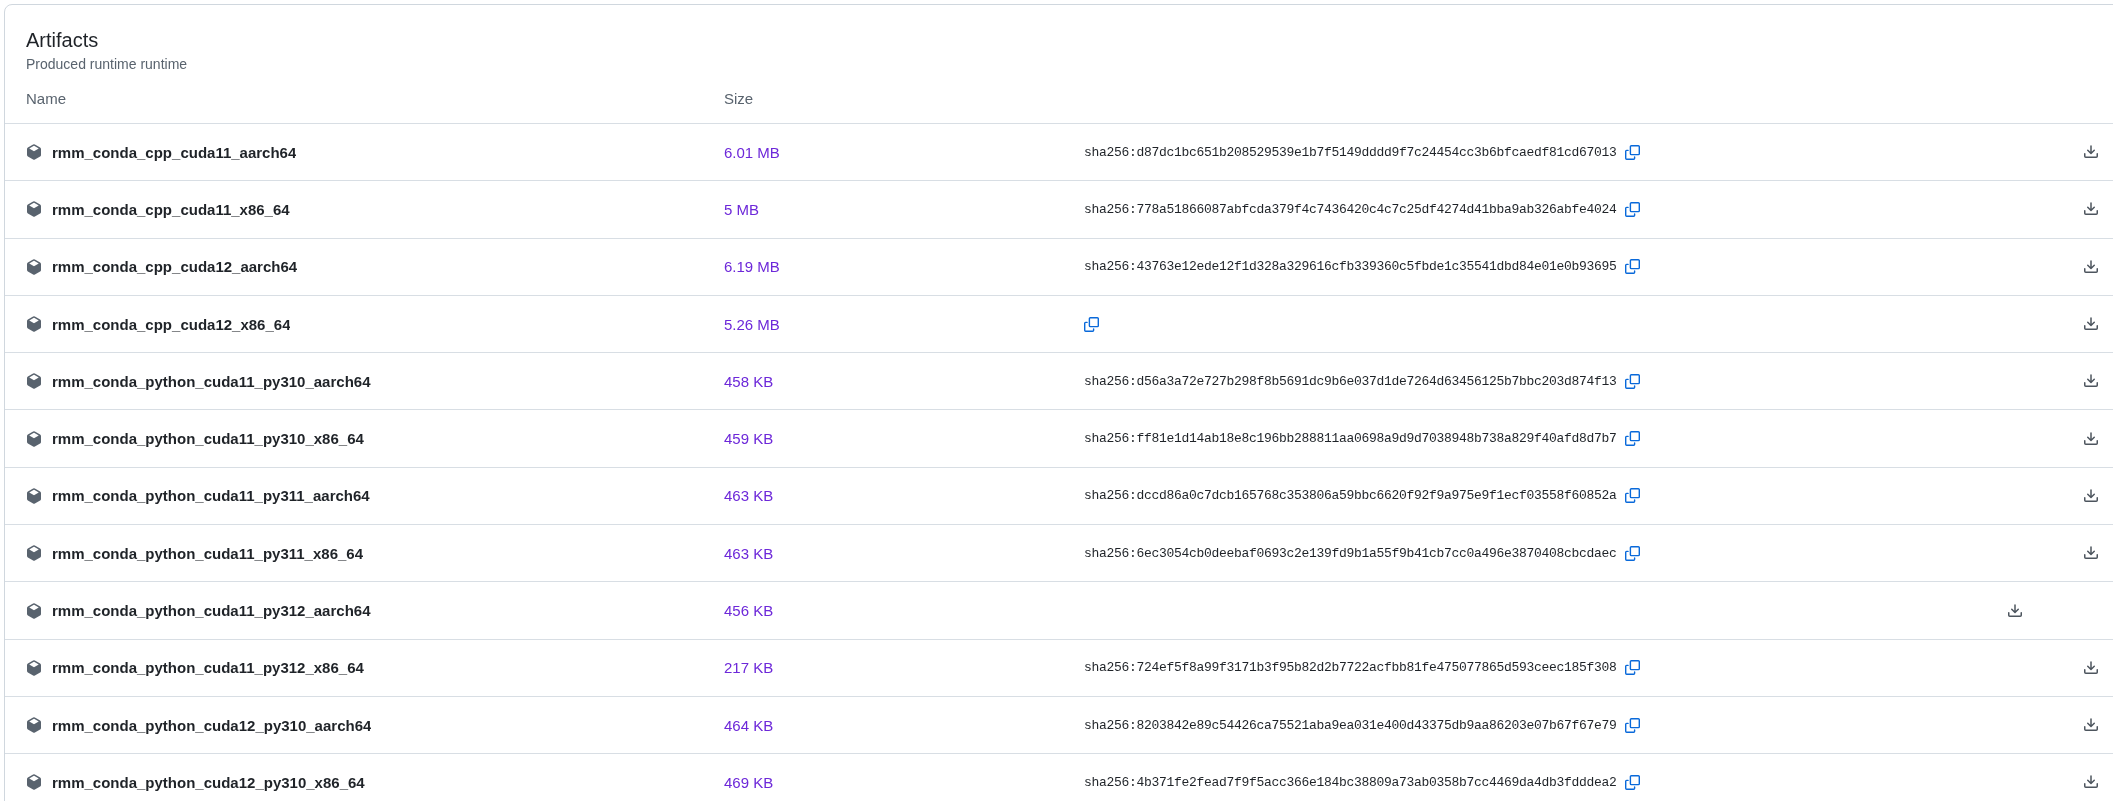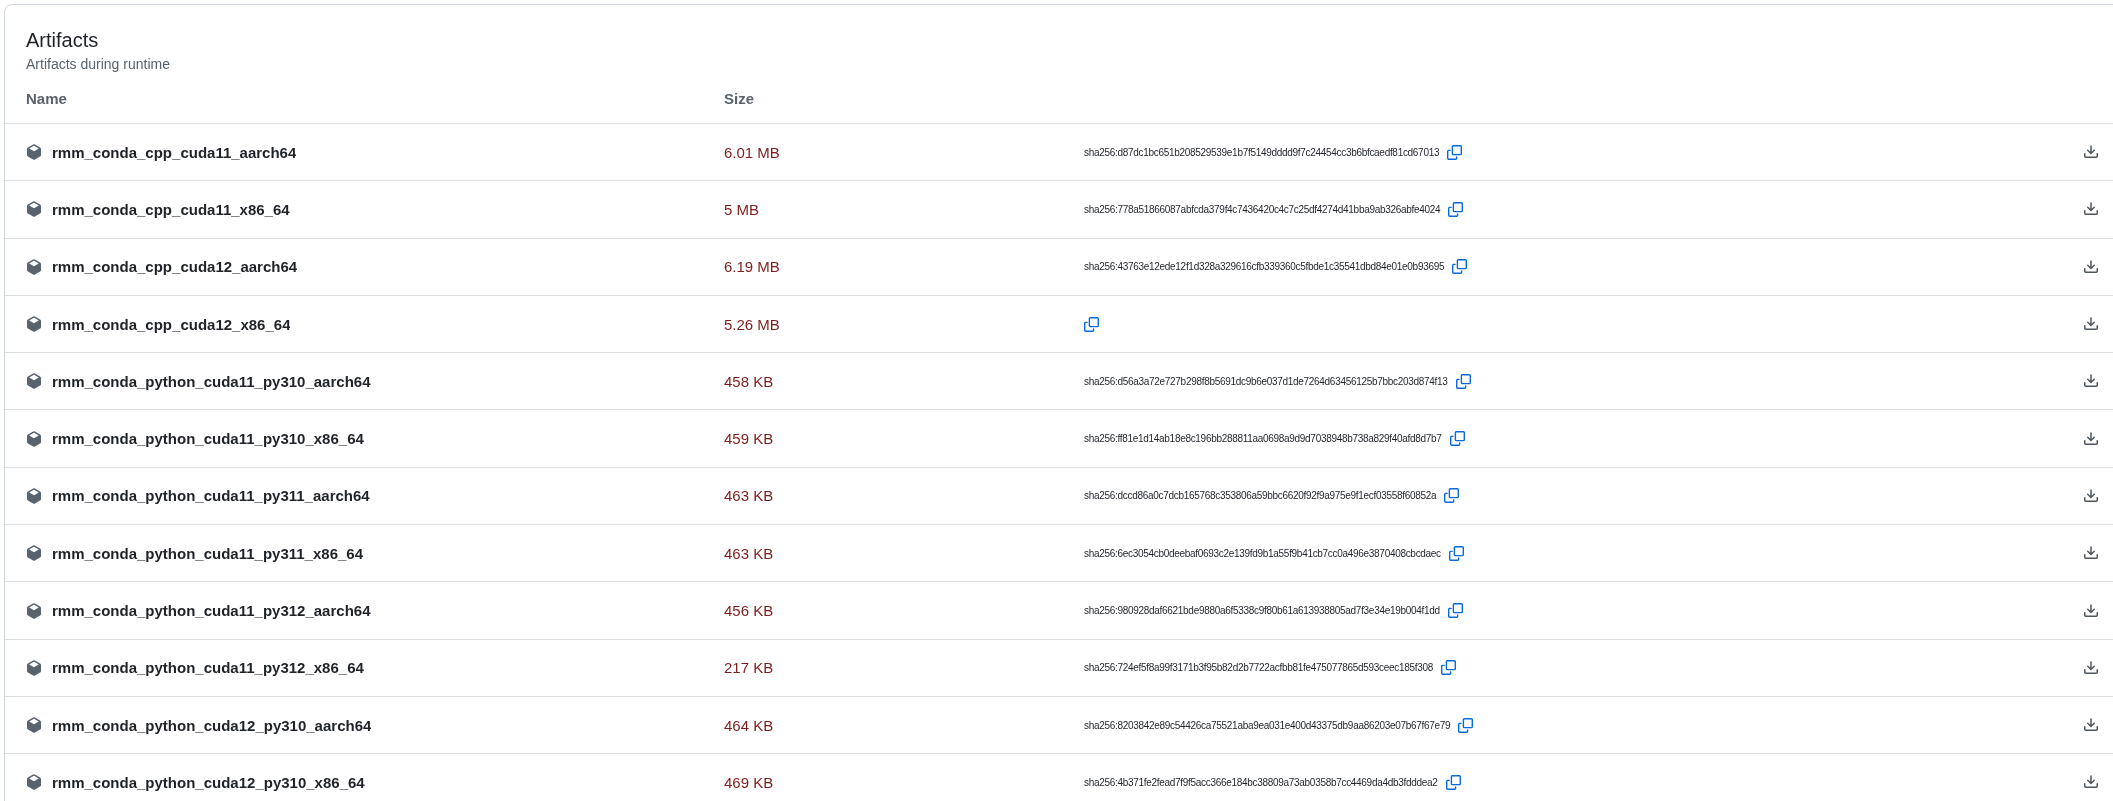--- a/index.html
+++ b/index.html
@@ -28,57 +28,57 @@
     display: grid;
     grid-template-columns: 698px 360px minmax(0,1fr) 76px;
     align-items: center;
     padding-left: 21px; padding-right: 21px;
   }
   .thead {
     height: 50px;
     border-bottom: 1px solid #d8dee4;
   }
   .th {
-    font-size: 15px; color: #59636e; font-weight: 700;
+    font-size: 15px; color: #59636e; font-weight: 400;
   }
   .row {
     height: 57.3px;
     border-bottom: 1px solid #d8dee4;
   }
   .name-cell { display: flex; align-items: center; gap: 10px; min-width: 0; }
   .artifact-name {
     font-size: 15px; font-weight: 700; color: #1f2328;
     white-space: nowrap; overflow: hidden; text-overflow: ellipsis;
   }
-  .artifact-size { font-size: 15px; color: #7f1d1d; }
+  .artifact-size { font-size: 15px; color: #6d28d9; }
   .digest-cell { display: flex; align-items: center; gap: 8px; min-width: 0; }
   .artifact-digest {
-    font-family: Liberation Sans, sans-serif;
-    font-size: 10px; letter-spacing: -0.3px; color: #1f2328;
+    font-family: Liberation Mono, monospace;
+    font-size: 13px; letter-spacing: -0.3px; color: #1f2328;
     white-space: nowrap;
   }
   .icon { display: inline-flex; flex: none; }
   .icon svg { display: block; }
   .pkg-icon { color: #59636e; }
   .icon-btn {
     background: none; border: none; padding: 0; cursor: pointer;
     display: inline-flex; align-items: center; justify-content: center;
     line-height: 0;
   }
   .copy-btn { color: #0969da; }
   .actions-cell { display: flex; justify-content: flex-end; padding-right: 2px; }
   .download-btn { color: #4d5archive58e; color: #4d555e; }
 </style>
 </head>
 <body>
 
 <div class="card">
   <div class="card-header">
     <div class="panel-title">Artifacts</div>
-    <div class="panel-subtitle">Artifacts during runtime</div>
+    <div class="panel-subtitle">Produced runtime runtime</div>
   </div>
 
   <div class="grid-cols thead">
     <div class="th">Name</div>
     <div class="th">Size</div>
     <div class="th"></div>
   </div>
 
   <div id="rows">
   <div class="grid-cols row">
@@ -347,31 +347,20 @@
   <div class="grid-cols row">
     <div class="name-cell">
       <span class="icon pkg-icon">
         <svg width="16" height="16" viewBox="0 0 16 16" fill="currentColor" aria-hidden="true">
           <path d="M8.878.392a1.75 1.75 0 0 0-1.756 0l-5.25 3.045A1.75 1.75 0 0 0 1 4.951v6.098c0 .624.332 1.2.872 1.514l5.25 3.045a1.75 1.75 0 0 0 1.756 0l5.25-3.045c.54-.313.872-.89.872-1.514V4.951c0-.624-.332-1.2-.872-1.514ZM7.875 1.69a.25.25 0 0 1 .25 0l4.63 2.685L8 7.133 3.245 4.375ZM2.5 5.677v5.372c0 .09.047.171.125.216l4.625 2.683V8.432Zm6.25 8.271 4.625-2.683a.25.25 0 0 0 .125-.216V5.677L8.75 8.432Z"></path>
         </svg>
       </span>
       <span class="artifact-name">rmm_conda_python_cuda11_py312_aarch64</span>
     </div>
     <div class="artifact-size">456 KB</div>
-    <div class="digest-cell">
-      <span class="artifact-digest">sha256:980928daf6621bde9880a6f5338c9f80b61a613938805ad7f3e34e19b004f1dd</span>
-      <button class="icon-btn copy-btn" type="button">
-        <span class="icon">
-          <svg width="15" height="15" viewBox="0 0 16 16" fill="currentColor" aria-hidden="true">
-            <path d="M0 6.75C0 5.784.784 5 1.75 5h1.5a.75.75 0 0 1 0 1.5h-1.5a.25.25 0 0 0-.25.25v7.5c0 .138.112.25.25.25h7.5a.25.25 0 0 0 .25-.25v-1.5a.75.75 0 0 1 1.5 0v1.5A1.75 1.75 0 0 1 9.25 16h-7.5A1.75 1.75 0 0 1 0 14.25Z"></path>
-            <path d="M5 1.75C5 .784 5.784 0 6.75 0h7.5C15.216 0 16 .784 16 1.75v7.5A1.75 1.75 0 0 1 14.25 11h-7.5A1.75 1.75 0 0 1 5 9.25Zm1.75-.25a.25.25 0 0 0-.25.25v7.5c0 .138.112.25.25.25h7.5a.25.25 0 0 0 .25-.25v-7.5a.25.25 0 0 0-.25-.25Z"></path>
-          </svg>
-        </span>
-      </button>
-    </div>
     <div class="actions-cell">
       <button class="icon-btn download-btn" type="button">
         <span class="icon">
           <svg width="16" height="16" viewBox="0 0 16 16" fill="currentColor" aria-hidden="true">
             <path d="M2.75 14A1.75 1.75 0 0 1 1 12.25v-2.5a.75.75 0 0 1 1.5 0v2.5c0 .138.112.25.25.25h10.5a.25.25 0 0 0 .25-.25v-2.5a.75.75 0 0 1 1.5 0v2.5A1.75 1.75 0 0 1 13.25 14Z"></path>
             <path d="M7.25 7.689V2a.75.75 0 0 1 1.5 0v5.689l1.97-1.969a.749.749 0 1 1 1.06 1.06l-3.25 3.25a.749.749 0 0 1-1.06 0L4.22 6.78a.749.749 0 1 1 1.06-1.06l1.97 1.969Z"></path>
           </svg>
         </span>
       </button>
     </div>

